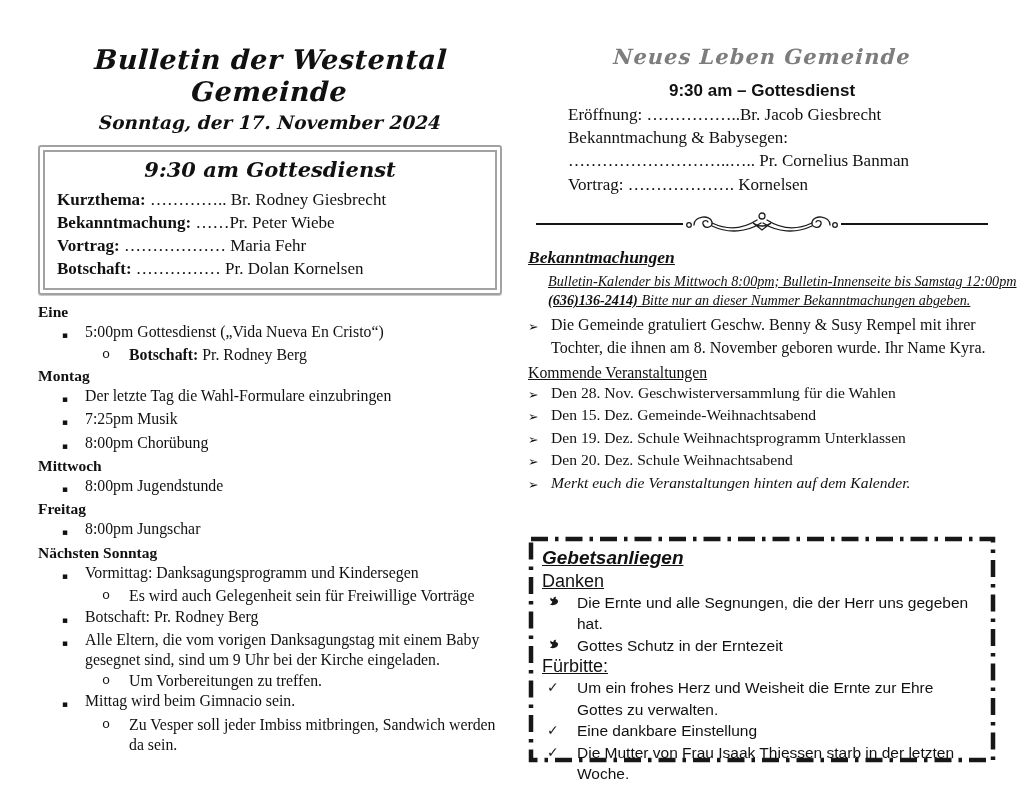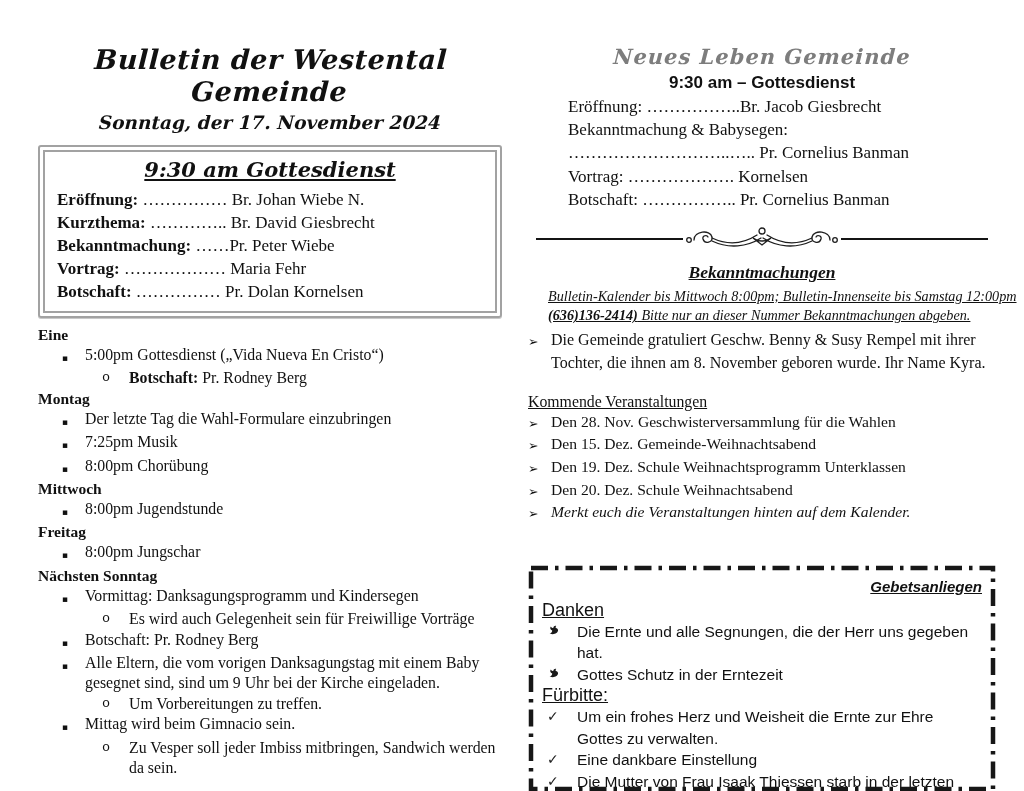--- a/index.html
+++ b/index.html
@@ -22,98 +22,97 @@
     font-size:18.5px;line-height:25px;margin-top:2px;transform:skewX(-3deg);
   }
   .service-box{
     margin-top:10px;border:7px double #a2a2a2;border-radius:3px;
     padding:3px 12px 8px 12px;box-shadow:0 1px 0 #c9c9c9;
   }
   .service-heading{
     text-align:center;font-family:"DejaVu Serif",cursive;font-style:italic;font-weight:600;
     font-size:21px;line-height:30px;margin-bottom:3px;
   }
-  .service-heading span{text-decoration:underline;}
+  .service-heading span{}
   .service-row{font-size:17px;line-height:23px;white-space:nowrap;}
   .service-row .lbl{font-weight:bold;}
 
   .sched{margin-top:7px;}
   .sh{font-weight:bold;font-size:15.5px;line-height:20px;}
   .it{display:flex;font-size:15.8px;line-height:20.4px;}
   .it .tx{flex:1;}
   .l1{margin-left:24px;}
   .l1 .mk{flex:0 0 23px;font-family:"DejaVu Sans",sans-serif;font-size:9px;padding-top:3px;}
   .l2{margin-left:64px;}
   .l2 .mk{flex:0 0 27px;font-family:"Liberation Mono",monospace;font-size:13.5px;}
   .it b{font-weight:bold;}
 
   
   .r-title{
     text-align:center;color:#7d7d7d;font-family:"DejaVu Serif",cursive;font-style:italic;
     font-weight:bold;font-size:21px;line-height:26px;letter-spacing:1px;transform:skewX(-3deg);
   }
   .r-time{
     text-align:center;font-family:"Liberation Sans","DejaVu Sans",sans-serif;
-    font-weight:bold;font-size:17px;line-height:22px;margin-top:2px;
+    font-weight:bold;font-size:17px;line-height:22px;margin-top:10px;
   }
   .r-lines{margin:1px 0 0 40px;}
   .r-line{font-size:17px;line-height:23.2px;white-space:nowrap;}
 
   .divider{display:flex;align-items:center;margin:15px 8px 0 8px;height:26px;}
   .divider .dline{flex:1;height:2px;background:#141414;}
   .divider .orn{flex:0 0 158px;display:flex;justify-content:center;}
 
   .ann-heading{
-    text-align:center;font-weight:bold;font-style:italic;font-size:17.5px;line-height:24px;
+    font-weight:bold;font-style:italic;font-size:17.5px;line-height:24px;
     margin-top:8px;
   }
   .ann-heading span{text-decoration:underline;}
   .deadline{margin:3px 0 2px 20px;font-style:italic;font-size:14.2px;line-height:19.4px;}
   .deadline div{white-space:nowrap;text-decoration:underline;}
   .deadline .phone{font-weight:bold;}
 
   .arr{display:flex;}
   .arr .mk{flex:0 0 23px;font-family:"DejaVu Sans",sans-serif;font-size:12.5px;padding-top:2px;}
   .arr .tx{flex:1;}
   .ann-item{font-size:16px;line-height:23px;margin-top:2px;}
 
-  .upcoming-heading{font-size:15.8px;line-height:21px;margin-top:17px;text-decoration:underline;}
+  .upcoming-heading{font-size:15.8px;line-height:21px;margin-top:3px;text-decoration:underline;}
   .up-item{font-size:15.6px;line-height:20.6px;margin-top:0;}
   .up-item.italic .tx{font-style:italic;}
 
   .prayer-box{
     position:relative;margin-top:40px;height:208px;
     padding:9px 14px 10px 14px;
     font-family:"Liberation Sans","DejaVu Sans",sans-serif;
   }
   .prayer-border{position:absolute;inset:0;width:100%;height:100%;pointer-events:none;}
   .prayer-title{
-    text-align:right;font-weight:bold;font-style:italic;font-size:15px;line-height:26px;
+    text-align:left;font-weight:bold;font-style:italic;font-size:19px;line-height:26px;
   }
   .prayer-title span{text-decoration:underline;}
   .p-sub{font-size:18px;line-height:21px;text-decoration:underline;}
   .p-it{display:flex;font-size:15.5px;line-height:21.5px;}
   .p-it .mk{flex:0 0 30px;padding-left:5px;}
   .p-it .tx{flex:1;}
   .p-it .mk.chk{font-family:"DejaVu Sans",sans-serif;font-size:14px;color:#222;}
   .dove{display:inline-block;margin-top:3px;}
 </style>
 </head>
 <body>
 
 <div class="page">
 
   <div class="col-left">
     <div class="doc-title">Bulletin der Westental Gemeinde</div>
     <div class="doc-subtitle">Sonntag, der 17. November 2024</div>
 
     <div class="service-box">
       <div class="service-heading"><span>9:30 am Gottesdienst</span></div>
-      <div class="service-row"><span class="lbl">Eröffnung:</span><span> …………… </span><span>Br. Johan Wiebe N.</span></div>
-      <div class="service-row"><span class="lbl">Kurzthema:</span><span> ………….. </span><span>Br. David Giesbrecht</span></div>
+      <div class="service-row"><span class="lbl">Kurzthema:</span><span> ………….. </span><span>Br. Rodney Giesbrecht</span></div>
       <div class="service-row"><span class="lbl">Bekanntmachung:</span><span> ……</span><span>Pr. Peter Wiebe</span></div>
       <div class="service-row"><span class="lbl">Vortrag:</span><span> ……………… </span><span>Maria Fehr</span></div>
       <div class="service-row"><span class="lbl">Botschaft:</span><span> …………… </span><span>Pr. Dolan Kornelsen</span></div>
     </div>
 
     <div class="sched">
 
       <div class="sh">Eine</div>
       <div class="it l1">
           <span class="mk">▪</span>
@@ -184,21 +183,20 @@
   </div>
 
   <div class="col-right">
     <div class="r-title">Neues Leben Gemeinde</div>
     <div class="r-time">9:30 am – Gottesdienst</div>
     <div class="r-lines">
       <div class="r-line">Eröffnung: ……………..Br. Jacob Giesbrecht</div>
       <div class="r-line">Bekanntmachung &amp; Babysegen:</div>
       <div class="r-line">………………………..….. Pr. Cornelius Banman</div>
       <div class="r-line">Vortrag: ………………. Kornelsen</div>
-      <div class="r-line">Botschaft: …………….. Pr. Cornelius Banman</div>
     </div>
 
     <div class="divider">
       <div class="dline"></div>
       <div class="orn">
         <svg width="158" height="26" viewBox="0 0 158 26" fill="none" stroke="#1d1d1d" stroke-width="1.3" stroke-linecap="round">
           <circle cx="6" cy="14" r="2.3"></circle>
           <path d="M11 14 C11 5 27 3 29 11 C30 16 22 19 20 13 C19 9.5 24 8.5 25 11"></path>
           <path d="M29 12 C44 19 60 18 74 9"></path>
           <path d="M29 15 C46 23 64 21 78 12"></path>

